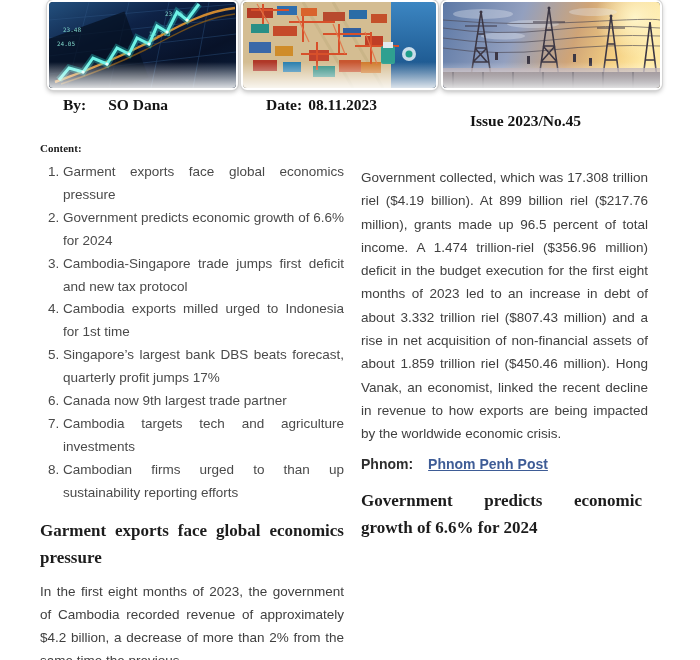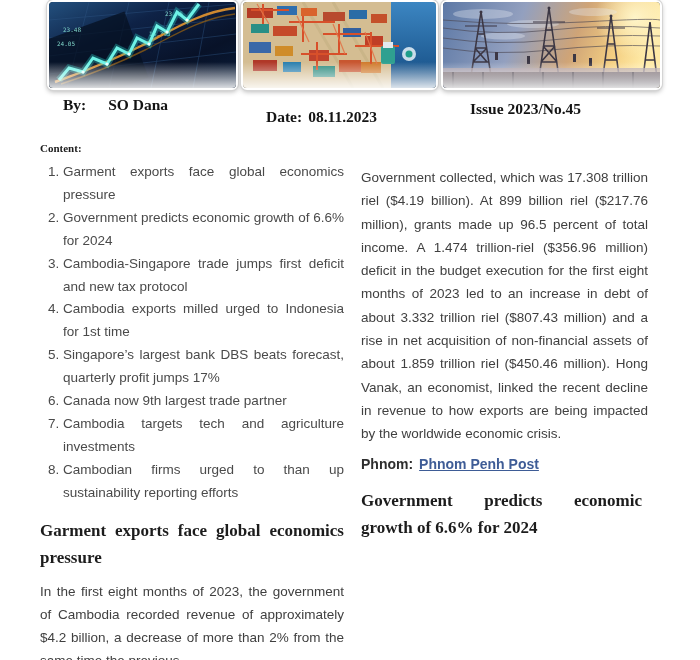--- a/index.html
+++ b/index.html
@@ -18,23 +18,23 @@
   .photo .fade{
     position:absolute;left:0;right:0;bottom:0;height:26px;
     background:linear-gradient(rgba(255,255,255,0), rgba(255,255,255,.85));
     pointer-events:none;
   }
   
   .metarow{position:absolute;top:96px;left:0;width:700px;height:22px;
     font-family:"Liberation Serif",serif;font-weight:bold;font-size:15.5px;color:#141414;}
   .meta-by{position:absolute;left:63px;top:0;}
   .meta-by .val{margin-left:22px;text-align:center;}
-  .meta-date{position:absolute;left:266px;top:12px;}
+  .meta-date{position:absolute;left:266px;top:0;}
   .meta-date .val{margin-left:6px;}
-  .meta-issue{position:absolute;left:470px;top:4px;}
+  .meta-issue{position:absolute;left:470px;top:16px;}
   
   .col{position:absolute;color:#4a4a4a;font-size:13.5px;}
   .col-left{left:40px;top:142px;width:304px;}
   .col-right{left:361px;top:166px;width:287px;}
   .content-heading{
     font-family:"Liberation Serif",serif;font-weight:bold;font-size:11px;
     color:#1c1c1c;margin:0 0 7px 0;
   }
   ol.toc{margin:0;padding:0 0 0 23px;}
   ol.toc li{
@@ -45,21 +45,21 @@
   .article-heading{
     font-family:"Liberation Serif",serif;font-weight:bold;font-size:17px;
     line-height:27.5px;color:#1c1c1c;text-align:justify;margin:12px 0 0 0;
   }
   .bodytext{
     text-align:justify;line-height:23.3px;margin:8px 0 0 0;color:#404040;
   }
   .col-right .para{margin-top:2px;}
   .source-row{margin:10px 0 0 0;color:#2e2e2e;font-size:14px;font-weight:bold;}
   .source-row a{
-    color:#3e5c96;font-weight:bold;text-decoration:underline;margin-left:6px;cursor:pointer;
+    color:#3e5c96;font-weight:bold;text-decoration:underline;margin-left:15px;cursor:pointer;
   }
   .col-right .article-heading{margin-top:15px;}
 </style>
 </head>
 <body>
 
 <div class="banner">
 
   <div class="photo" style="width:187px">
     <svg viewBox="0 0 187 86" preserveAspectRatio="none">

